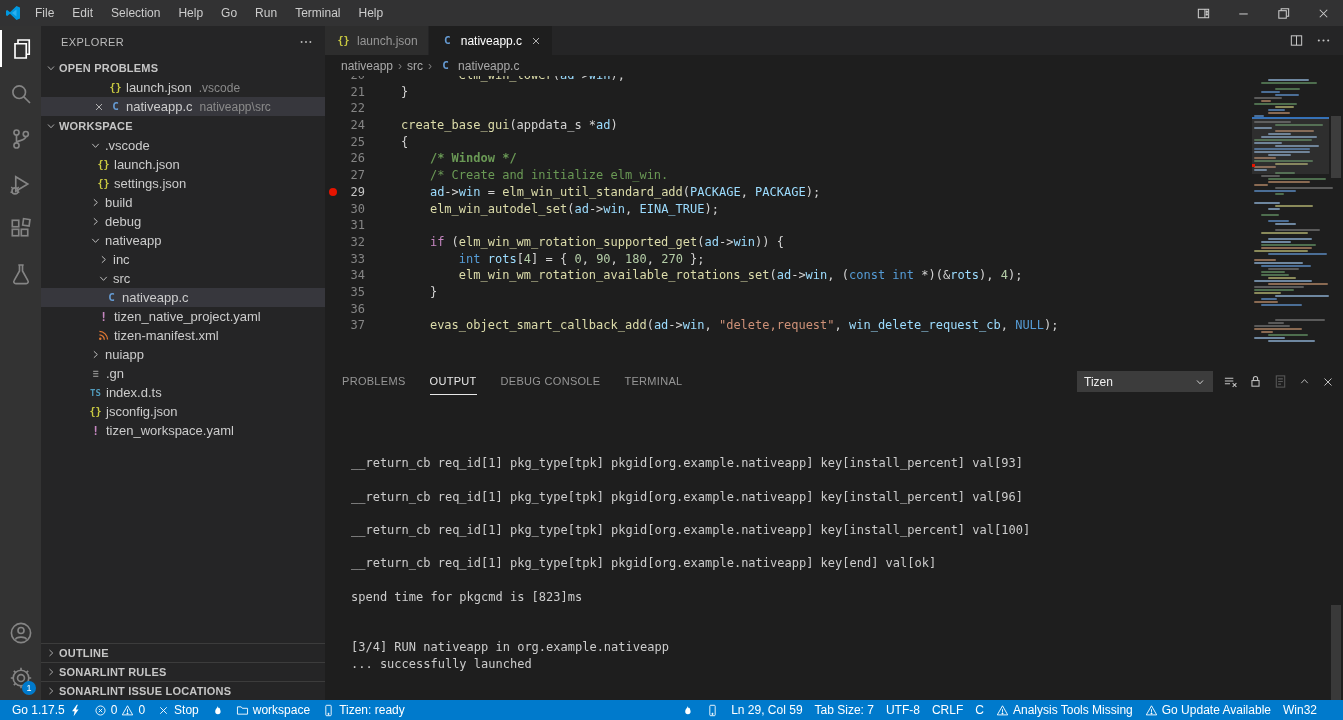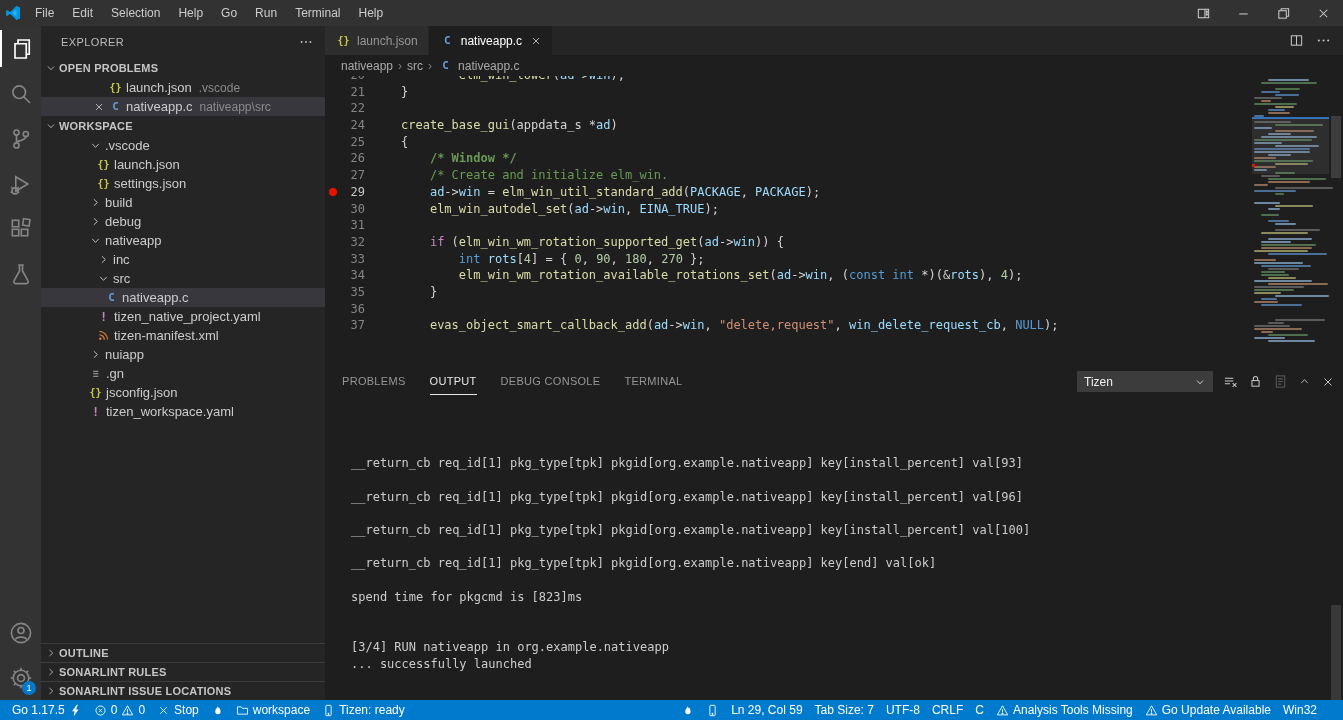--- a/index.html
+++ b/index.html
@@ -352,20 +352,24 @@
           <span class="slot">
             <svg width="13" height="13" viewBox="0 0 16 16" fill="none" stroke="currentColor" stroke-width="1.1">
               <path d="M6 4l4.3 4L6 12"></path>
             </svg>
           </span>
           <span class="lbl">nuiapp</span>
         </div>
         <div class="row" style="padding-left: 46px;">
           <span class="fi" style="color: rgb(138, 138, 138);">≡</span>
           <span class="lbl">.gn</span>
+        </div>
+        <div class="row" style="padding-left: 46px;">
+          <span class="fi" style="color: rgb(81, 154, 186); font-size: 9px;">TS</span>
+          <span class="lbl">index.d.ts</span>
         </div>
         <div class="row" style="padding-left: 46px;">
           <span class="fi" style="color: rgb(203, 203, 65);">{}</span>
           <span class="lbl">jsconfig.json</span>
         </div>
         <div class="row" style="padding-left: 46px;">
           <span class="fi" style="color: rgb(197, 134, 192); font-size: 12px;">!</span>
           <span class="lbl">tizen_workspace.yaml</span>
         </div>
       </div>

